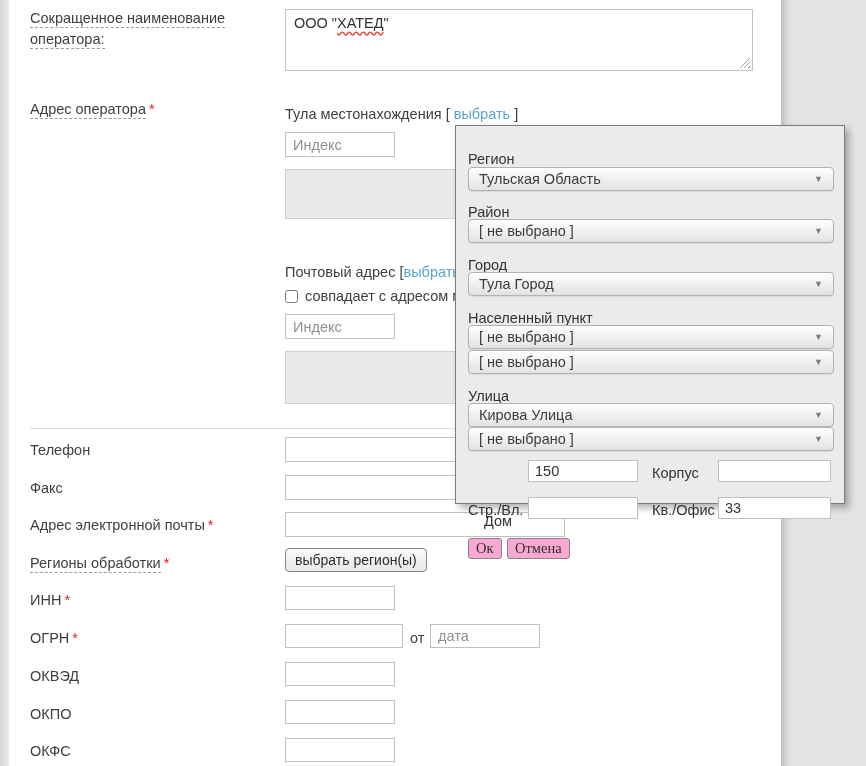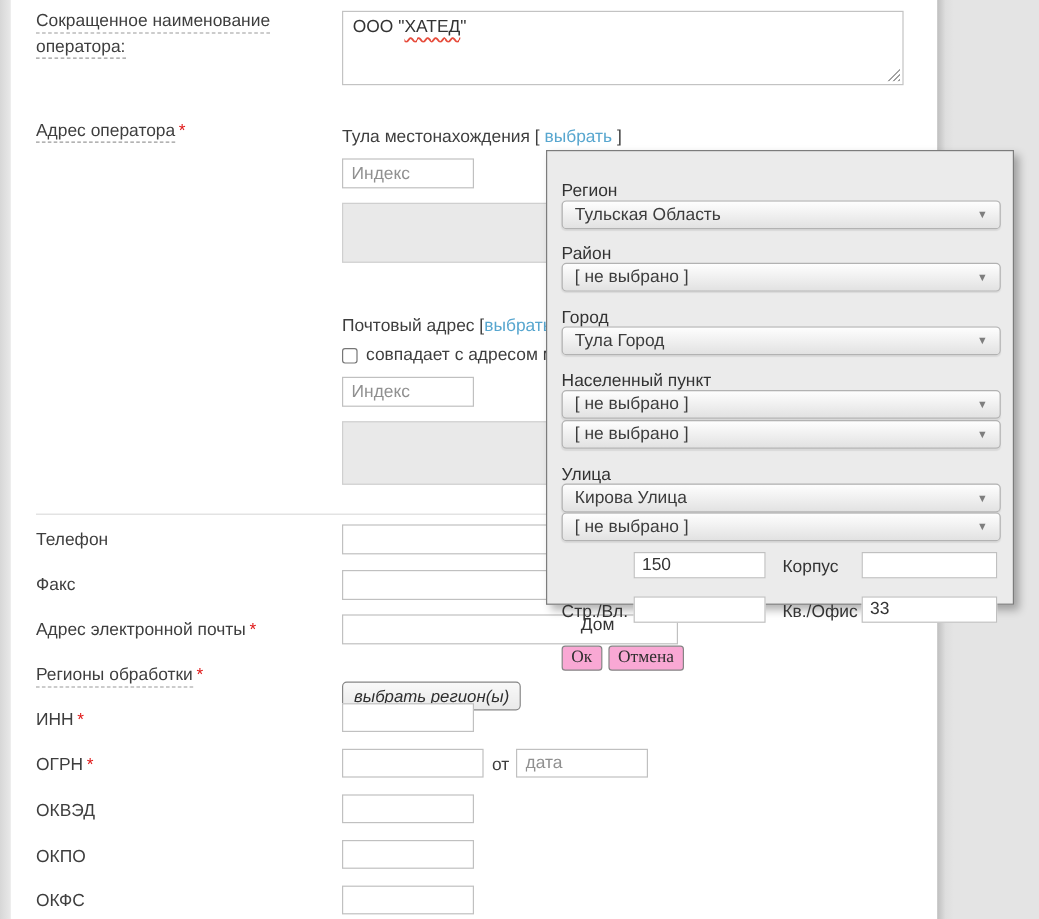--- a/index.html
+++ b/index.html
@@ -99,21 +99,21 @@
   <input class="abs txt z1" style="left: 285px; top: 475px; width: 280px;" type="text">
 
   <div class="abs lbl" style="left:30px; top:515px;">
     <span>Адрес электронной почты</span><span class="req">*</span>
   </div>
   <input class="abs txt z1" style="left: 285px; top: 512px; width: 280px;" type="text">
 
   <div class="abs lbl" style="left:30px; top:553px;">
     <span class="dashed">Регионы обработки</span><span class="req">*</span>
   </div>
-  <button class="abs btn z1" style="left:285px; top:568px;font-style:italic;">выбрать регион(ы)</button>
+  <button class="abs btn z1" style="left:285px; top:548px;">выбрать регион(ы)</button>
 
   <div class="abs lbl" style="left:30px; top:590px;">
     <span>ИНН</span><span class="req">*</span>
   </div>
   <input class="abs txt z1" style="left: 285px; top: 586px; width: 110px; height: 24px;" type="text">
 
   <div class="abs lbl" style="left:30px; top:628px;">
     <span>ОГРН</span><span class="req">*</span>
   </div>
   <input class="abs txt z1" style="left: 285px; top: 624px; width: 118px; height: 24px;" type="text">

